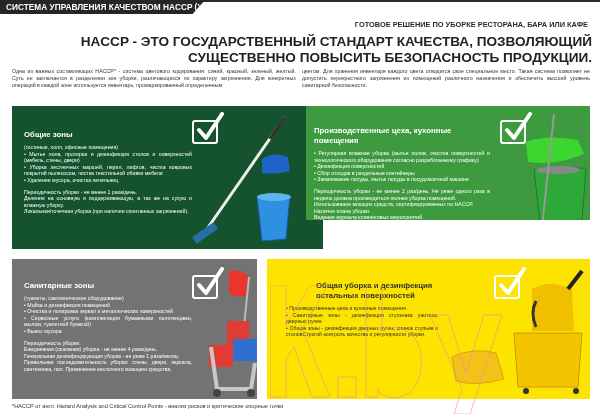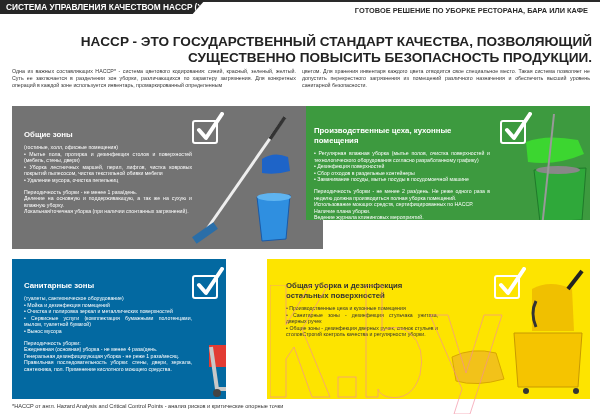--- a/index.html
+++ b/index.html
@@ -7,37 +7,37 @@
   body { position: relative; font-family: "Liberation Sans", "DejaVu Sans", sans-serif; color: #222; }
 
   .top-rule { position: absolute; left: 0; top: 0; width: 600px; height: 2px; background: #2a2a2a; }
   .banner-left {
     position: absolute; left: 0; top: 0; height: 14px; width: 205px;
     background: #262626; color: #fff; font-weight: bold; font-size: 8.3px;
     line-height: 14px; padding-left: 6px; white-space: nowrap;
     clip-path: polygon(0 0, 100% 0, 94% 100%, 0 100%);
   }
   .banner-right {
-    position: absolute; right: 12px; top: 6px; font-size: 7.4px; font-weight: bold;
+    position: absolute; right: 12px; top: 20px; font-size: 7.4px; font-weight: bold;
     color: #2a2a2a; white-space: nowrap;
   }
 
   .headline {
     position: absolute; left: 12px; top: 34px; width: 580px;
     font-size: 13.6px; font-weight: bold; line-height: 16px; color: #222; text-align: right;
   }
 
   .intro { position: absolute; top: 68px; font-size: 5.3px; line-height: 7px; color: #333; text-align: justify; }
   .intro.left { left: 12px; width: 284px; }
   .intro.right { left: 302px; width: 288px; }
 
   .card { position: absolute; overflow: hidden; }
-  .card.blue { left: 12px; top: 106px; width: 311px; height: 143px; background: #737373; }
+  .card.blue { left: 12px; top: 106px; width: 311px; height: 143px; background: #14532d; }
   .card.green { left: 306px; top: 106px; width: 284px; height: 114px; background: #3d9a3f; }
-  .card.red { left: 12px; top: 259px; width: 214px; height: 140px; background: #0369a1; }
+  .card.red { left: 12px; top: 259px; width: 245px; height: 140px; background: #737373; }
   .card.yellow { left: 267px; top: 259px; width: 323px; height: 140px; background: #fde400; }
 
   .card-body { position: absolute; color: #fff; }
   .card-title { font-weight: bold; font-size: 7.8px; line-height: 10px; margin-bottom: 4px; }
   .card-text { font-size: 5.2px; line-height: 6.6px; text-align: justify; }
   .card-text p { margin: 0; }
   .gap { height: 5px; }
 
   .yellow .card-body { color: #333; }
 
@@ -153,21 +153,21 @@
     <rect x="2" y="78" width="24" height="22" fill="#e23b33"></rect>
     <rect x="26" y="72" width="24" height="22" fill="#2e6fd0"></rect>
     <path d="M4 80 L10 122 L44 122 L48 96" stroke="#c8c8c8" stroke-width="4" fill="none"></path>
     <circle cx="10" cy="126" r="4" fill="#444"></circle>
     <circle cx="44" cy="126" r="4" fill="#444"></circle>
   </svg>
 </section>
 
 <section class="card yellow">
   <div class="card-body" style="left:19px; top:22px; width:152px;">
-    <div class="card-title" style="color:#333;">Общая уборка и дезинфекция остальных поверхностей</div>
+    <div class="card-title" style="color:#333;padding-left:30px;">Общая уборка и дезинфекция остальных поверхностей</div>
     <div class="card-text">
       <p>• Производственные цеха и кухонные помещения</p>
       <p>• Санитарные зоны - дезинфекция стульчака унитаза, дверных ручек</p>
       <p>• Общие зоны - дезинфекция дверных ручек, спинок стульев и столовСтрогий контроль качества и регулярности уборки.</p>
     </div>
   </div>
   <div class="check" style="left:227px; top:16px;">
     <svg width="28" height="30" viewBox="0 0 28 30">
         <path d="M3 18 L10 26 L26 2" stroke="#fff" stroke-width="4" fill="none" stroke-linecap="round" stroke-linejoin="round"></path>
       </svg>

